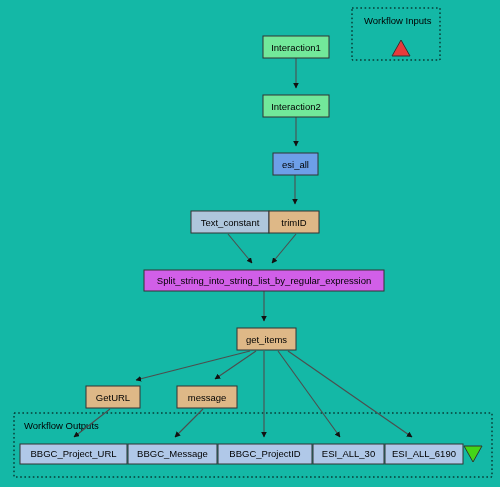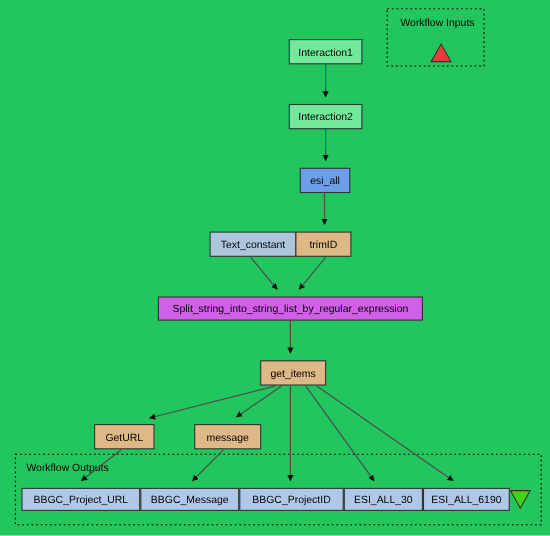--- a/index.html
+++ b/index.html
@@ -4,21 +4,21 @@
 <style>
   html, body {
     margin: 0;
     padding: 0;
     background: #ffffff;
   }
   #canvas {
     position: relative;
     width: 500px;
     height: 487px;
-    background: #22c55e;
+    background: #14b8a6;
     font-family: "Liberation Sans", sans-serif;
     overflow: hidden;
   }
   svg.graph {
     position: absolute;
     left: 0;
     top: 0;
     width: 500px;
     height: 487px;
   }

